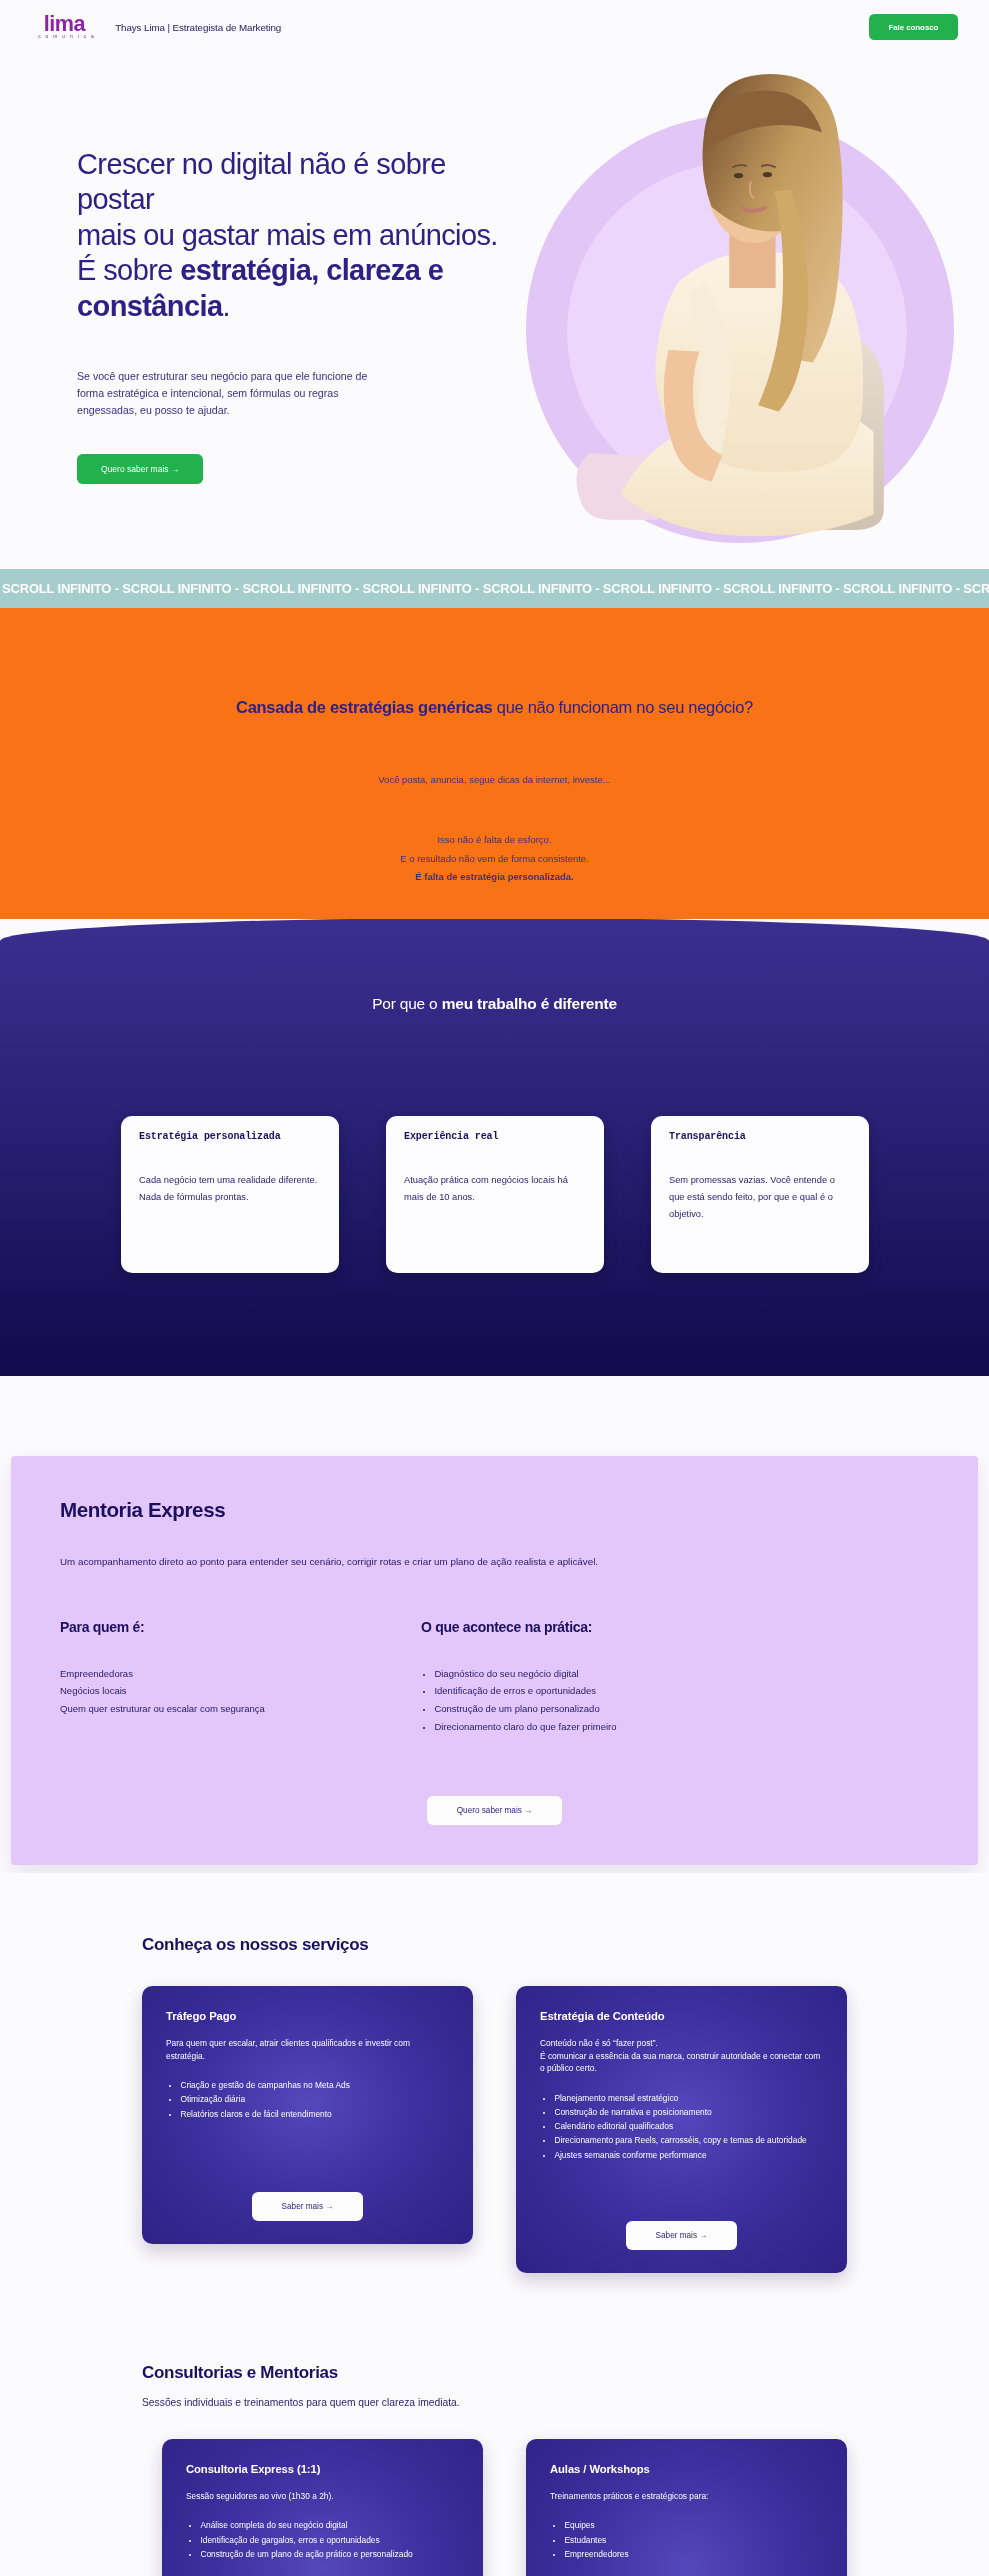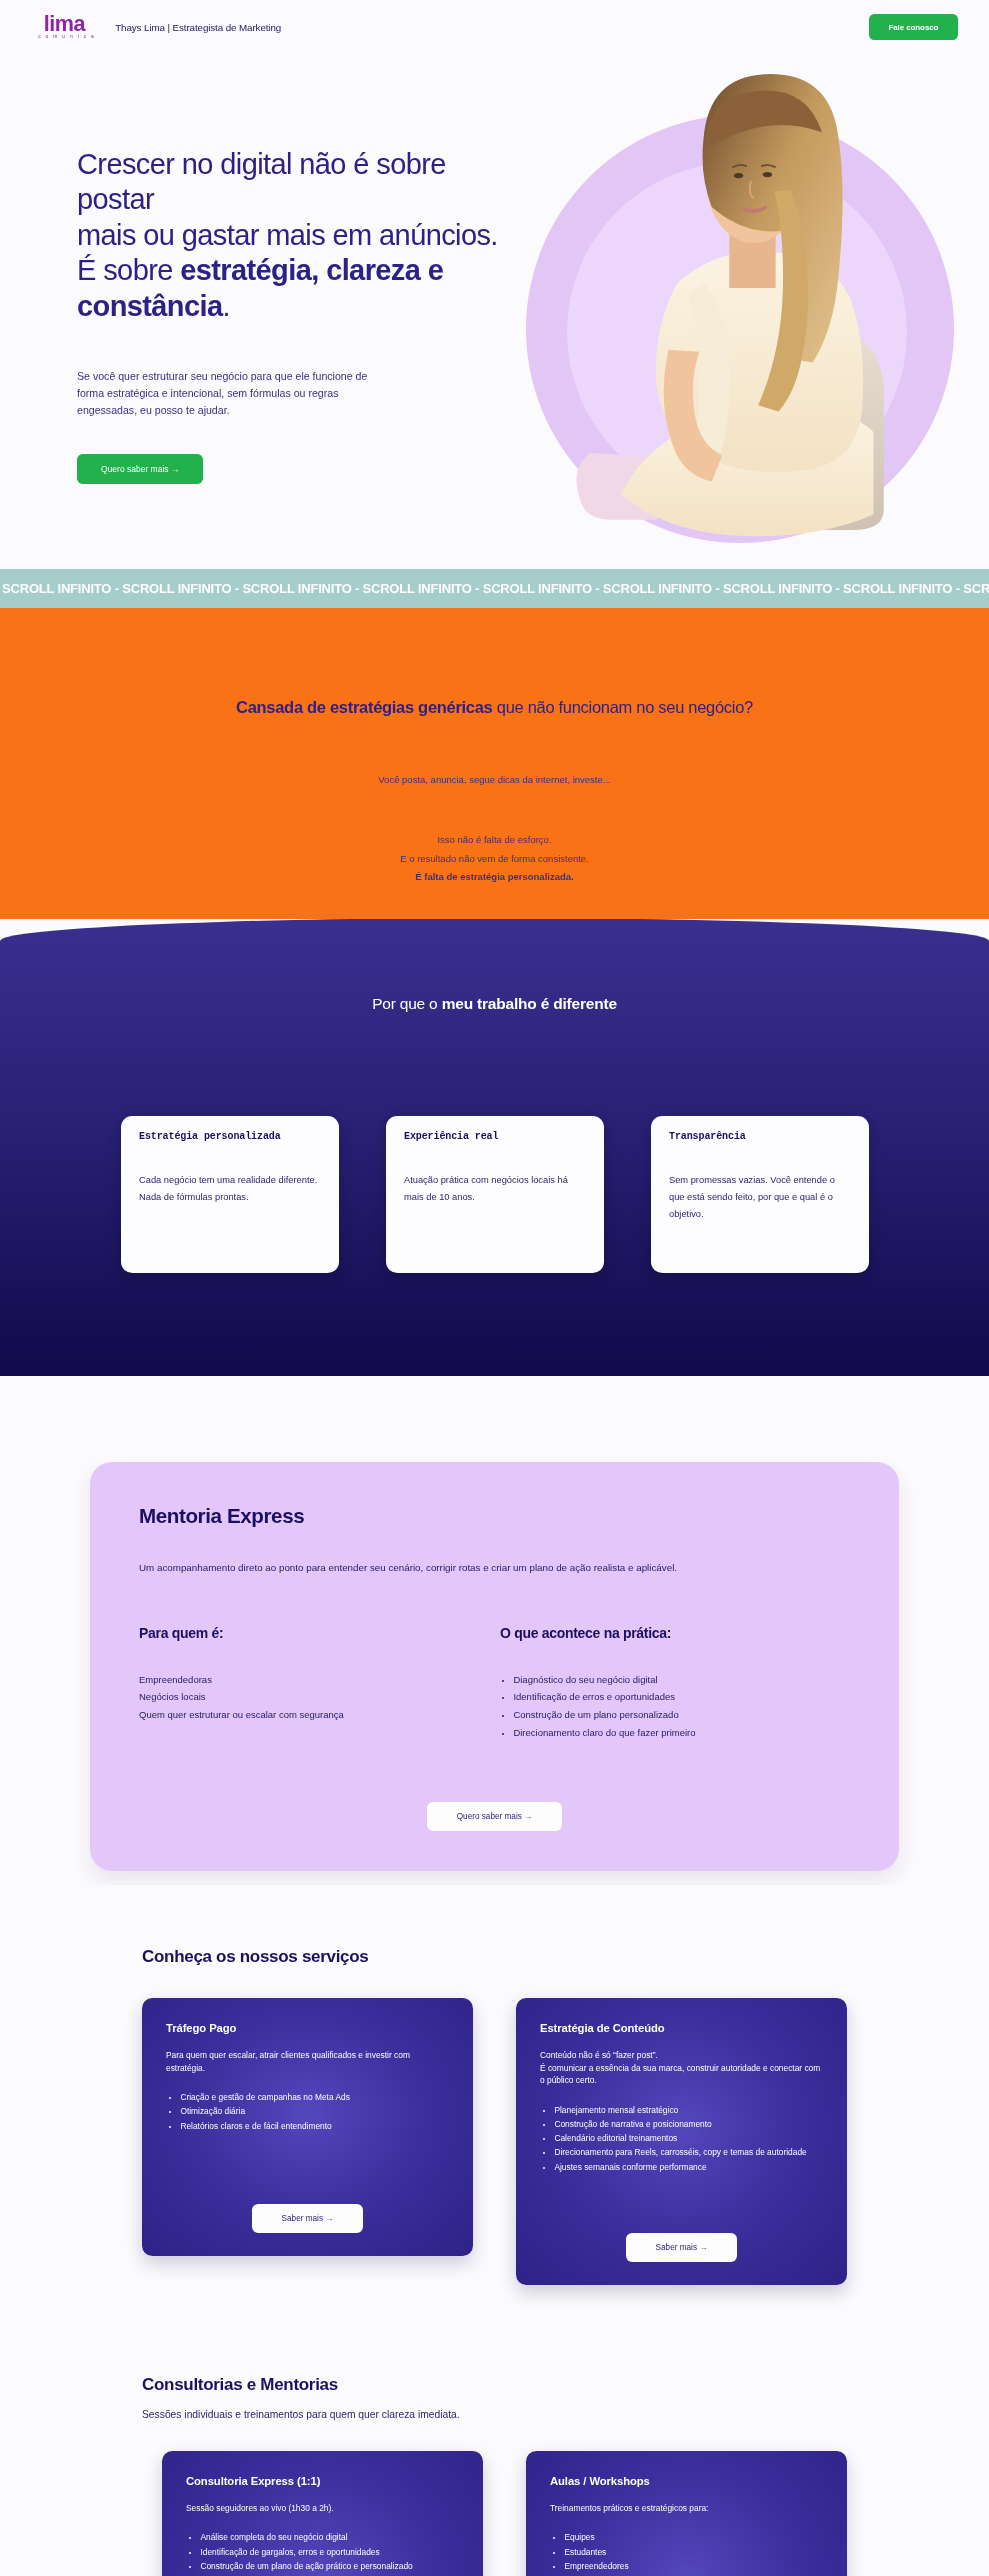--- a/index.html
+++ b/index.html
@@ -231,24 +231,24 @@
     line-height: 1.82;
     color: #2c2470;
   }
 
   
   .mentoria-wrap {
     background: #fbfafc;
     padding: 72px 0 0;
   }
   .mentoria {
-    width: 809px;
-    margin: 14px auto;
+    width: 967px;
+    margin: 8px auto;
     background: #e4c7fa;
-    border-radius: 22px;
+    border-radius: 4px;
     padding: 42px 49px 40px;
     box-shadow: 0 9.3px 20.6px rgba(80,40,120,0.10);
   }
   .mentoria h2 {
     font-size: 20.6px;
     font-weight: 800;
     color: #1b1060;
     letter-spacing: -0.4px;
   }
   .mentoria .lead {
@@ -522,21 +522,21 @@
           <button class="btn-white">Saber mais →</button>
         </div>
       </div>
       <div class="svc-card svc-tall2">
         <h3>Estratégia de Conteúdo</h3>
         <p style="white-space:pre-line">Conteúdo não é só “fazer post”.
 É comunicar a essência da sua marca, construir autoridade e conectar com o público certo.</p>
         <ul>
           <li>Planejamento mensal estratégico</li>
           <li>Construção de narrativa e posicionamento</li>
-          <li>Calendário editorial treinamentos</li>
+          <li>Calendário editorial qualificados</li>
           <li>Direcionamento para Reels, carrosséis, copy e temas de autoridade</li>
           <li>Ajustes semanais conforme performance</li>
         </ul>
         <div class="svc-btn-row">
           <button class="btn-white">Saber mais →</button>
         </div>
       </div>
     </div>
     <div class="divider"></div>
   </section>

